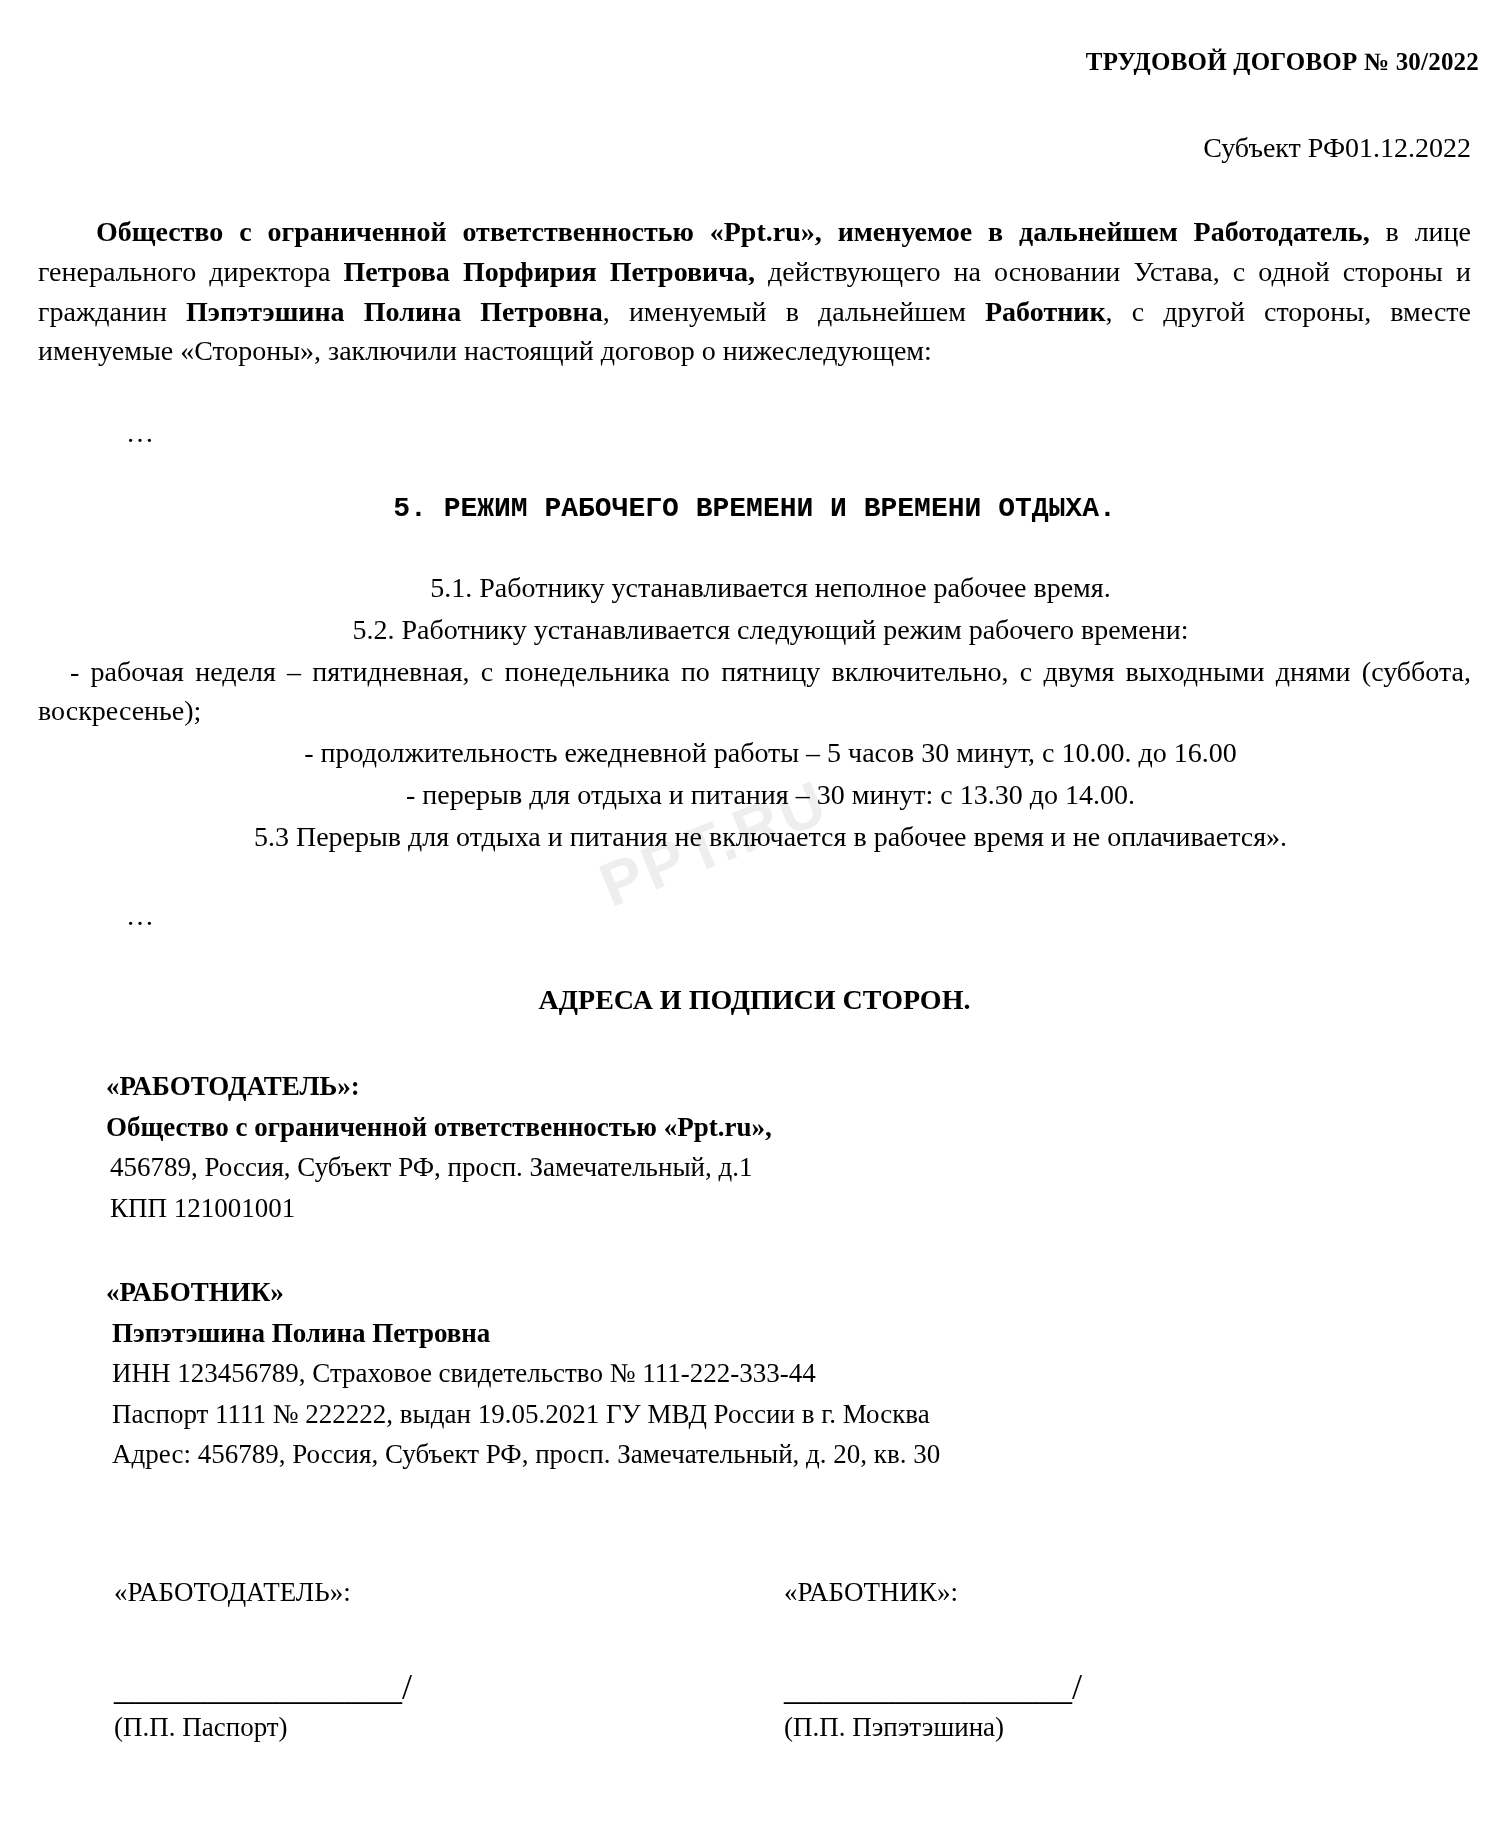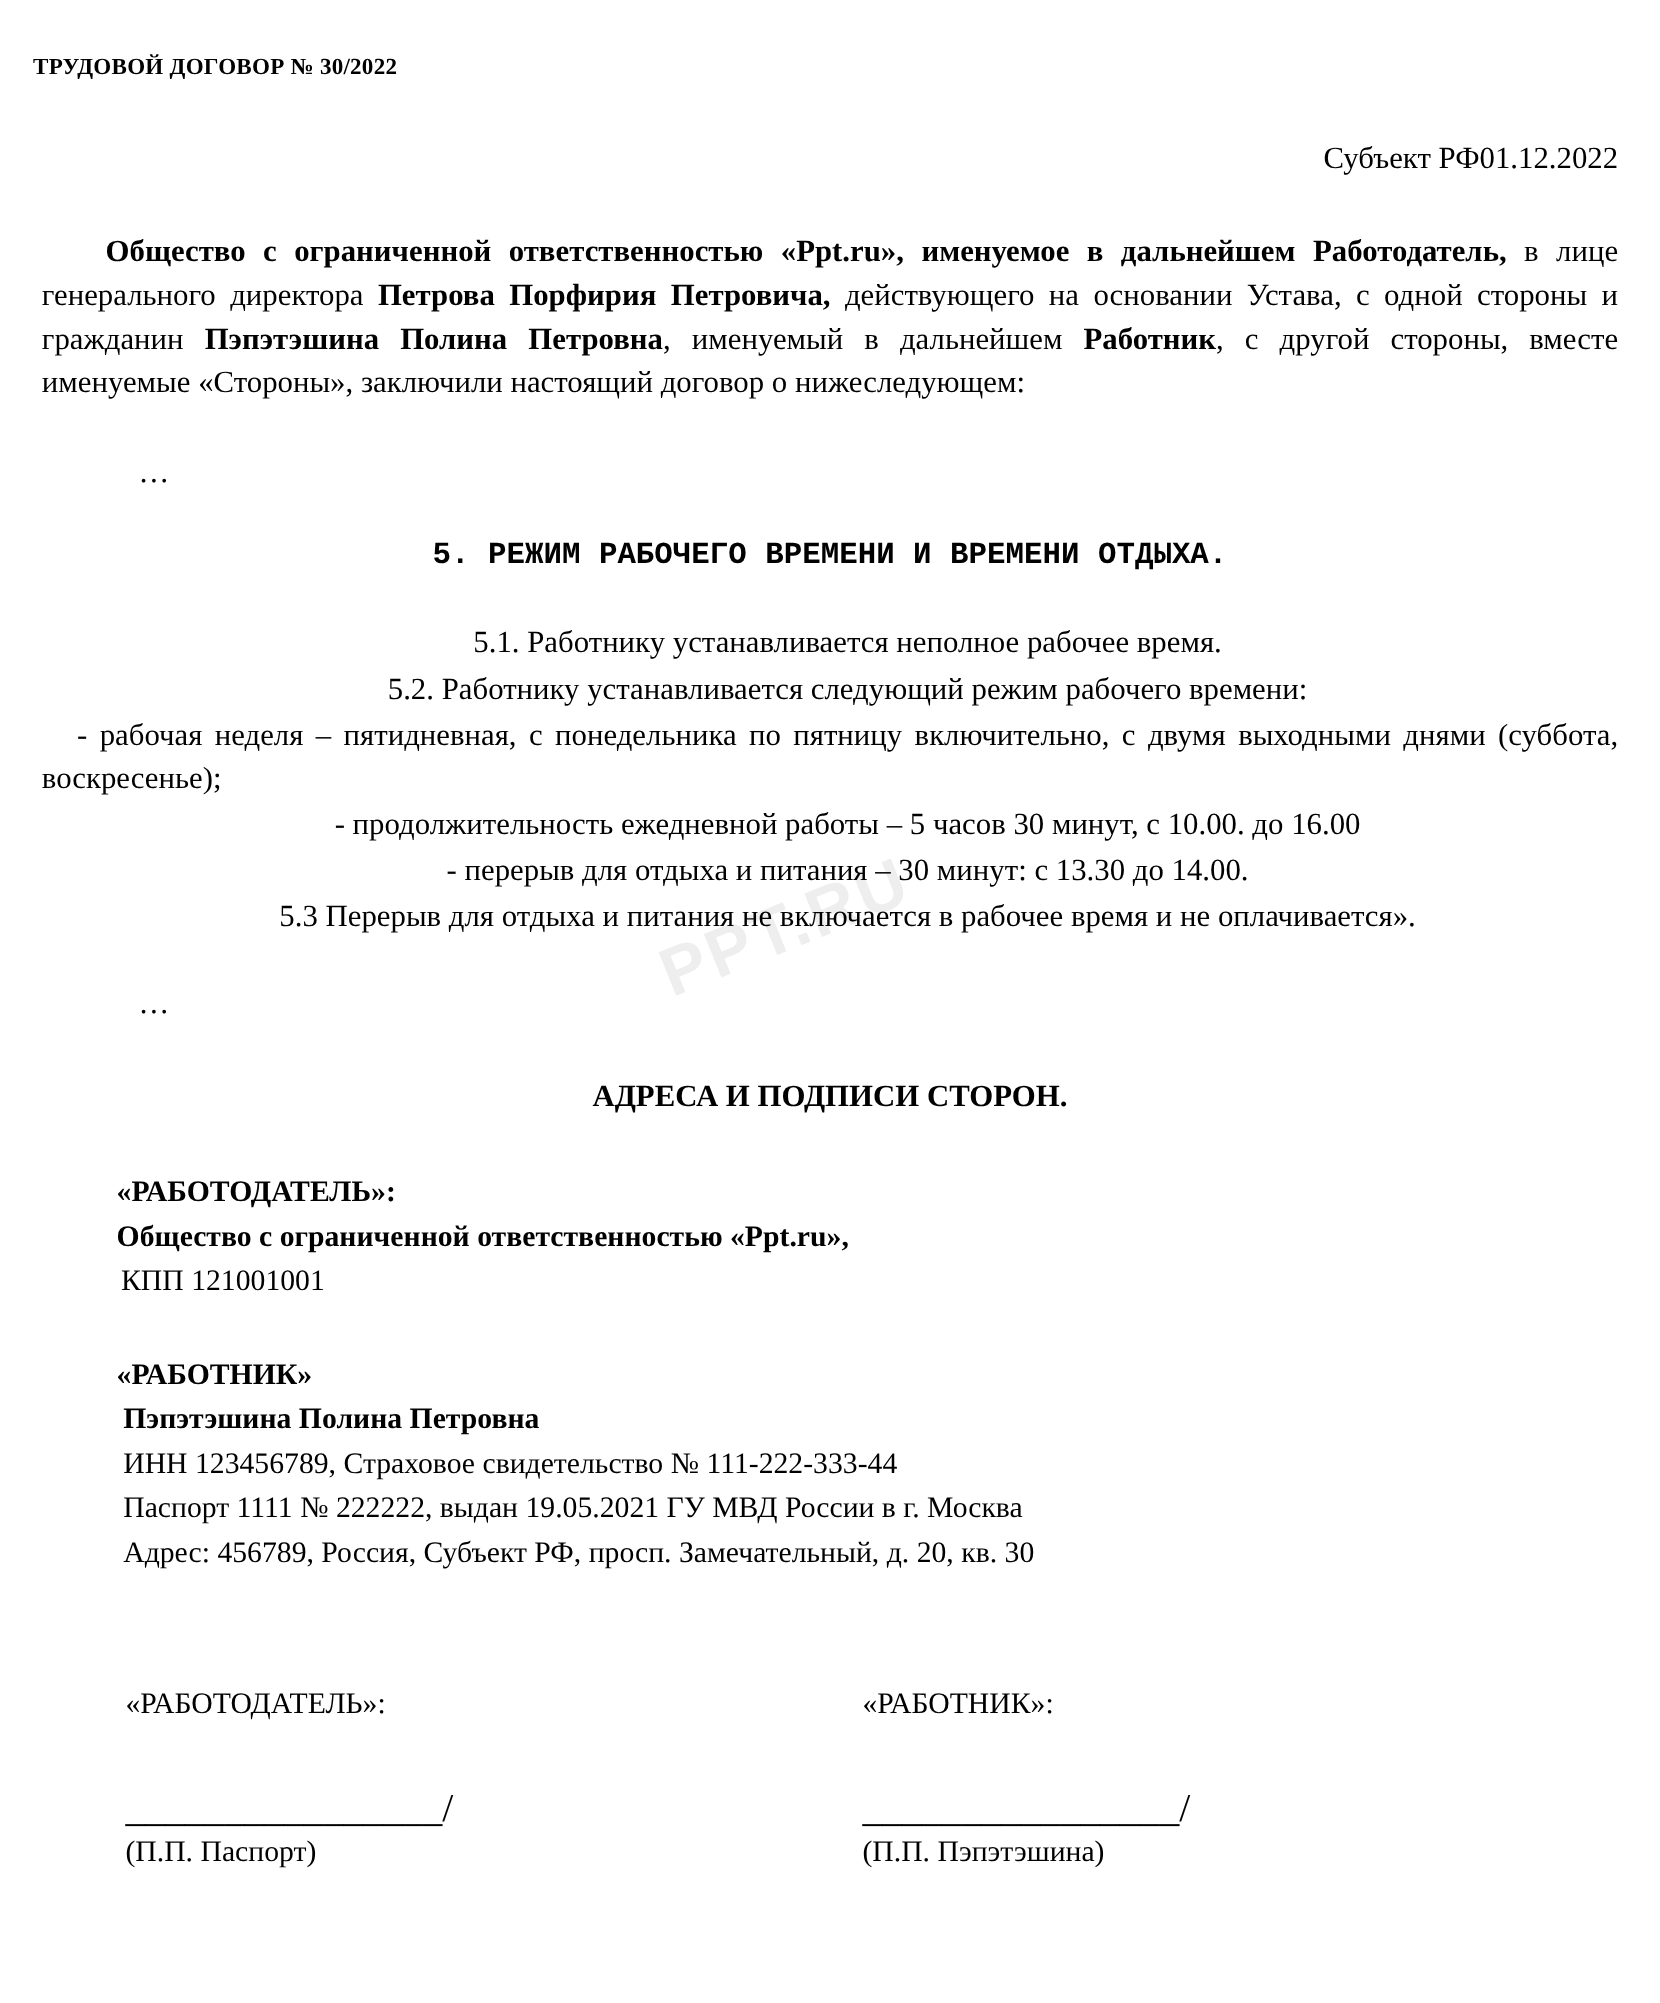--- a/index.html
+++ b/index.html
@@ -37,22 +37,22 @@
     transform-origin: left top;
     pointer-events: none;
     user-select: none;
     white-space: nowrap;
     z-index: 0;
   }
   .content { position: relative; z-index: 1; }
 
   
   .doc-title {
-    text-align: left;
-    font-size: 21px;
+    text-align: right;
+    font-size: 25px;
     font-weight: 700;
     margin: 0 0 56px 0;
     letter-spacing: 0.2px;
   }
 
   
   .place-date {
     display: flex;
     justify-content: flex-end;
     align-items: baseline;
@@ -178,20 +178,21 @@
     <p class="clause no-justify">- перерыв для отдыха и питания – 30 минут: с 13.30 до 14.00.</p>
     <p class="clause no-justify">5.3 Перерыв для отдыха и питания не включается в рабочее время и не оплачивается».</p>
 
     <div class="ellipsis second">…</div>
 
     <h2 class="sign-heading">АДРЕСА И ПОДПИСИ СТОРОН.</h2>
 
     <div class="party-block employer">
       <p class="strong-line">«РАБОТОДАТЕЛЬ»:</p>
       <p class="strong-line">Общество с ограниченной ответственностью «Ppt.ru»,</p>
+      <p class="plain-line">456789, Россия, Субъект РФ, просп. Замечательный, д.1</p>
       <p class="plain-line">КПП 121001001</p>
     </div>
 
     <div class="party-block employee">
       <p class="strong-line">«РАБОТНИК»</p>
       <p class="strong-line name">Пэпэтэшина Полина Петровна</p>
       <p class="plain-line">ИНН 123456789, Страховое свидетельство № 111-222-333-44</p>
       <p class="plain-line">Паспорт 1111 № 222222, выдан 19.05.2021 ГУ МВД России в г. Москва</p>
       <p class="plain-line">Адрес: 456789, Россия, Субъект РФ, просп. Замечательный, д. 20, кв. 30</p>
     </div>

